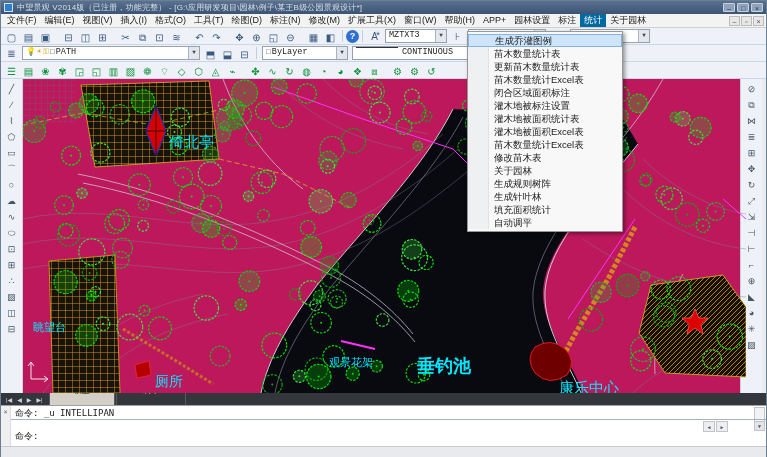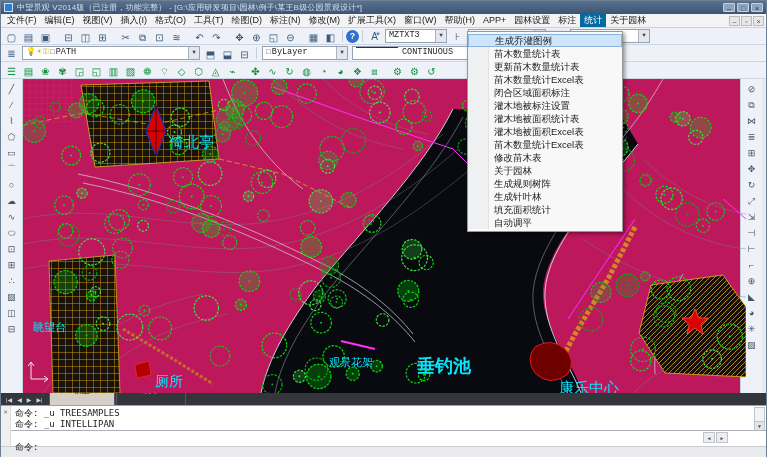--- a/index.html
+++ b/index.html
@@ -570,21 +570,20 @@
         <span>▶|</span>
       </span>
     <span class="tab active">模型</span>
     <span class="tab">布局1</span>
   </div>
 
   <div class="cmd">
     <div class="cmd-close">×</div>
     <div class="cmd-body">
       <div class="cmd-hist">
-        <div>命令: _u TREESAMPLES</div>
         <div>命令: _u INTELLIPAN</div>
         <div class="vsb">
             <span class="dn">▼</span>
           </div>
       </div>
       <div class="cmd-input">
         <span>命令:</span>
         <span class="hsb">
           <span>◀</span>
           <span>▶</span>

